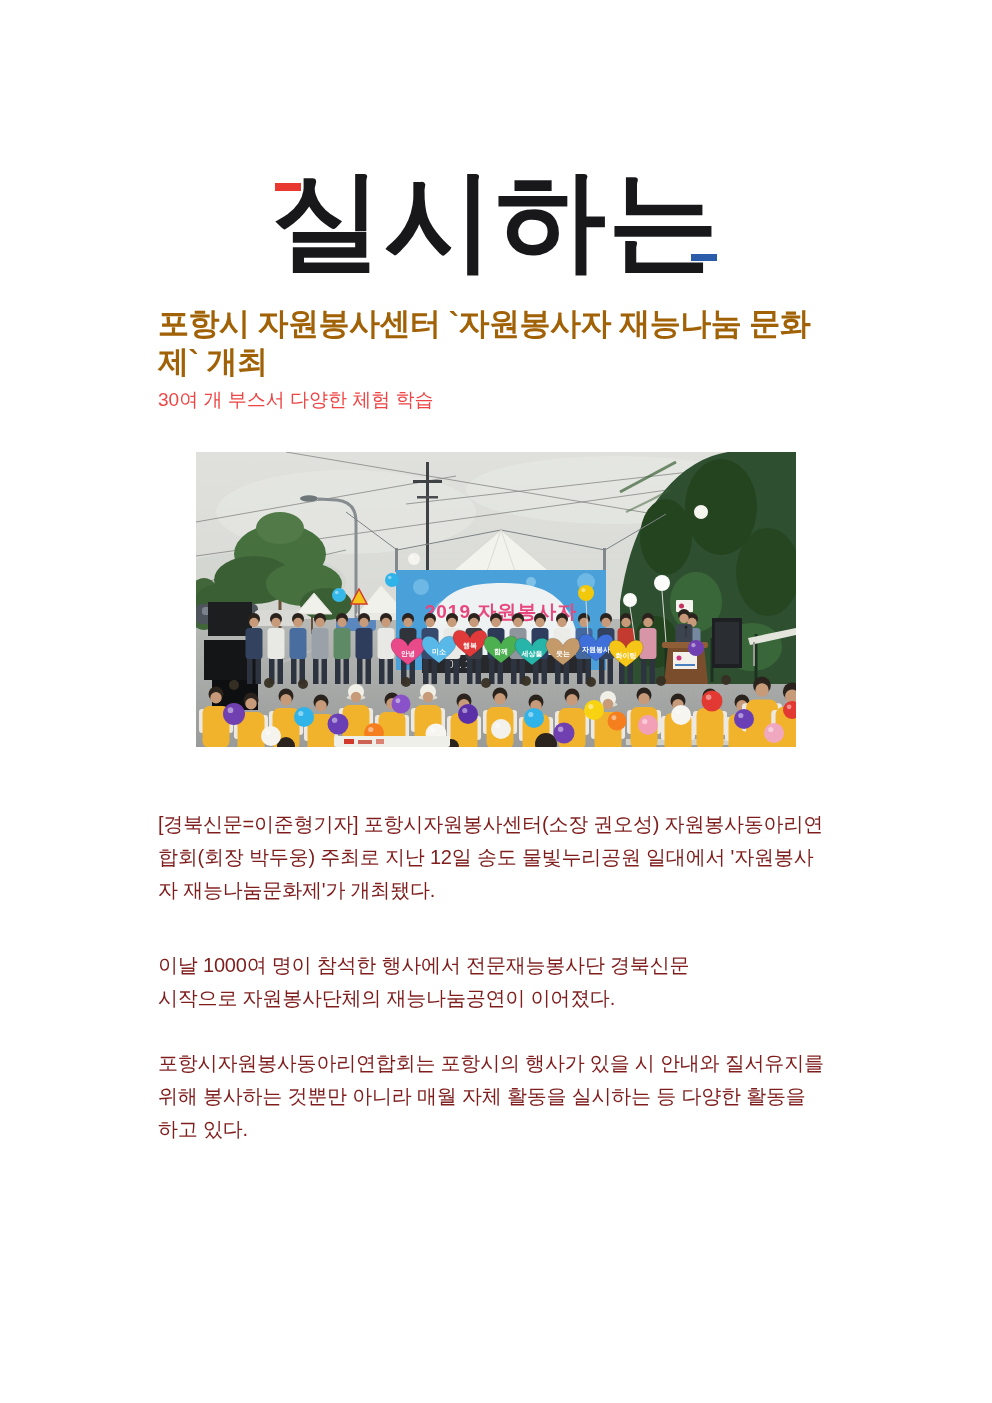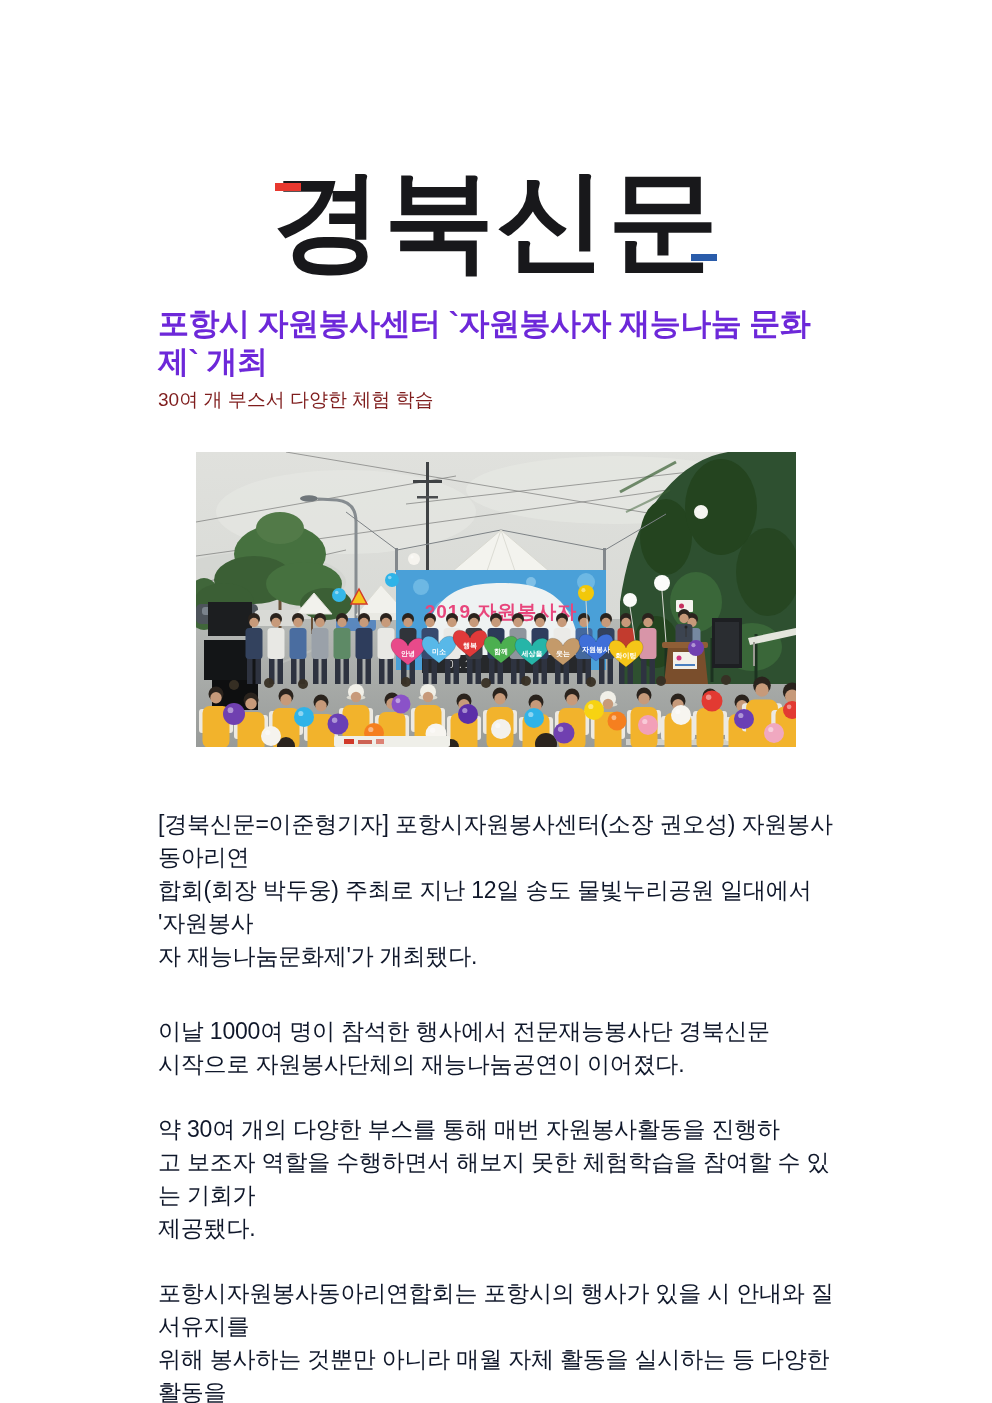--- a/index.html
+++ b/index.html
@@ -5,44 +5,44 @@
   html,body{margin:0;padding:0;background:#ffffff;}
   .page{position:relative;width:992px;height:1403px;margin:0 auto;background:#fff;overflow:hidden;
         font-family:"Liberation Sans","DejaVu Sans",sans-serif;}
   .masthead{text-align:center;padding-top:165px;}
   .logo{position:relative;display:inline-block;font-size:110px;line-height:1;font-weight:800;
         color:#18181b;letter-spacing:2px;}
   .accent{position:absolute;display:block;}
   .accent-red{left:3px;top:18px;width:26px;height:8px;background:#e8382f;}
   .accent-blue{right:3px;bottom:14px;width:26px;height:7px;background:#2a5caa;}
   .content{width:676px;margin:0 auto;}
-  .headline{margin:30px 0 0;font-size:31px;line-height:38px;font-weight:700;color:#6d28d9;letter-spacing:-0.5px;}
-  .subhead{margin:7px 0 0;font-size:19px;line-height:24px;font-weight:400;color:#7f1d1d;}
+  .headline{margin:30px 0 0;font-size:31px;line-height:38px;font-weight:700;color:#a16207;letter-spacing:-0.5px;}
+  .subhead{margin:7px 0 0;font-size:19px;line-height:24px;font-weight:400;color:#ef4444;}
   .photo-wrap{width:600px;margin:28px auto 0;}
   .photo-wrap svg{display:block;}
   figure{margin:0;padding:12px;}
   .body-text{margin-top:49px;}
-  .body-text p{margin:0 0 32px;font-size:23px;line-height:33px;color:#0f172a;
+  .body-text p{margin:0 0 32px;font-size:20px;line-height:33px;color:#7f1d1d;
                white-space:pre-line;letter-spacing:-0.2px;}
   .body-text p:first-child{margin-bottom:42px;}
   .banner-title{fill:#e8467c;font-size:19px;font-weight:bold;text-anchor:middle;letter-spacing:1px;
                 font-family:"Liberation Sans","DejaVu Sans",sans-serif;}
   .banner-date{fill:#d8d8d8;font-size:10px;font-family:"Liberation Sans","DejaVu Sans",sans-serif;}
   .ht-label{fill:#ffffff;font-size:7px;font-weight:bold;text-anchor:middle;
             font-family:"Liberation Sans","DejaVu Sans",sans-serif;}
 </style>
 </head>
 <body>
 
 <div class="page">
 
   <header class="masthead">
     <div class="logo">
       <span class="accent accent-red"></span>
-      <span class="logo-text">경북신문</span>
+      <span class="logo-text">실시하는</span>
       <span class="accent accent-blue"></span>
     </div>
   </header>
 
   <main class="content">
 
     <h1 class="headline">포항시 자원봉사센터 `자원봉사자 재능나눔 문화제` 개최</h1>
     <p class="subhead">30여 개 부스서 다양한 체험 학습</p>
 
     <figure class="photo-wrap">
@@ -341,22 +341,19 @@
         </g>
       </svg>
     </figure>
 
     <div class="body-text">
       <p>[경북신문=이준형기자] 포항시자원봉사센터(소장 권오성) 자원봉사동아리연
 합회(회장 박두웅) 주최로 지난 12일 송도 물빛누리공원 일대에서 '자원봉사
 자 재능나눔문화제'가 개최됐다.</p>
       <p>이날 1000여 명이 참석한 행사에서 전문재능봉사단 경북신문
 시작으로 자원봉사단체의 재능나눔공연이 이어졌다.</p>
-      <p>약 30여 개의 다양한 부스를 통해 매번 자원봉사활동을 진행하
-고 보조자 역할을 수행하면서 해보지 못한 체험학습을 참여할 수 있는 기회가
-제공됐다.</p>
       <p>포항시자원봉사동아리연합회는 포항시의 행사가 있을 시 안내와 질서유지를
 위해 봉사하는 것뿐만 아니라 매월 자체 활동을 실시하는 등 다양한 활동을
 하고 있다.</p>
     </div>
 
   </main>
 </div>
 
 </body></html>

